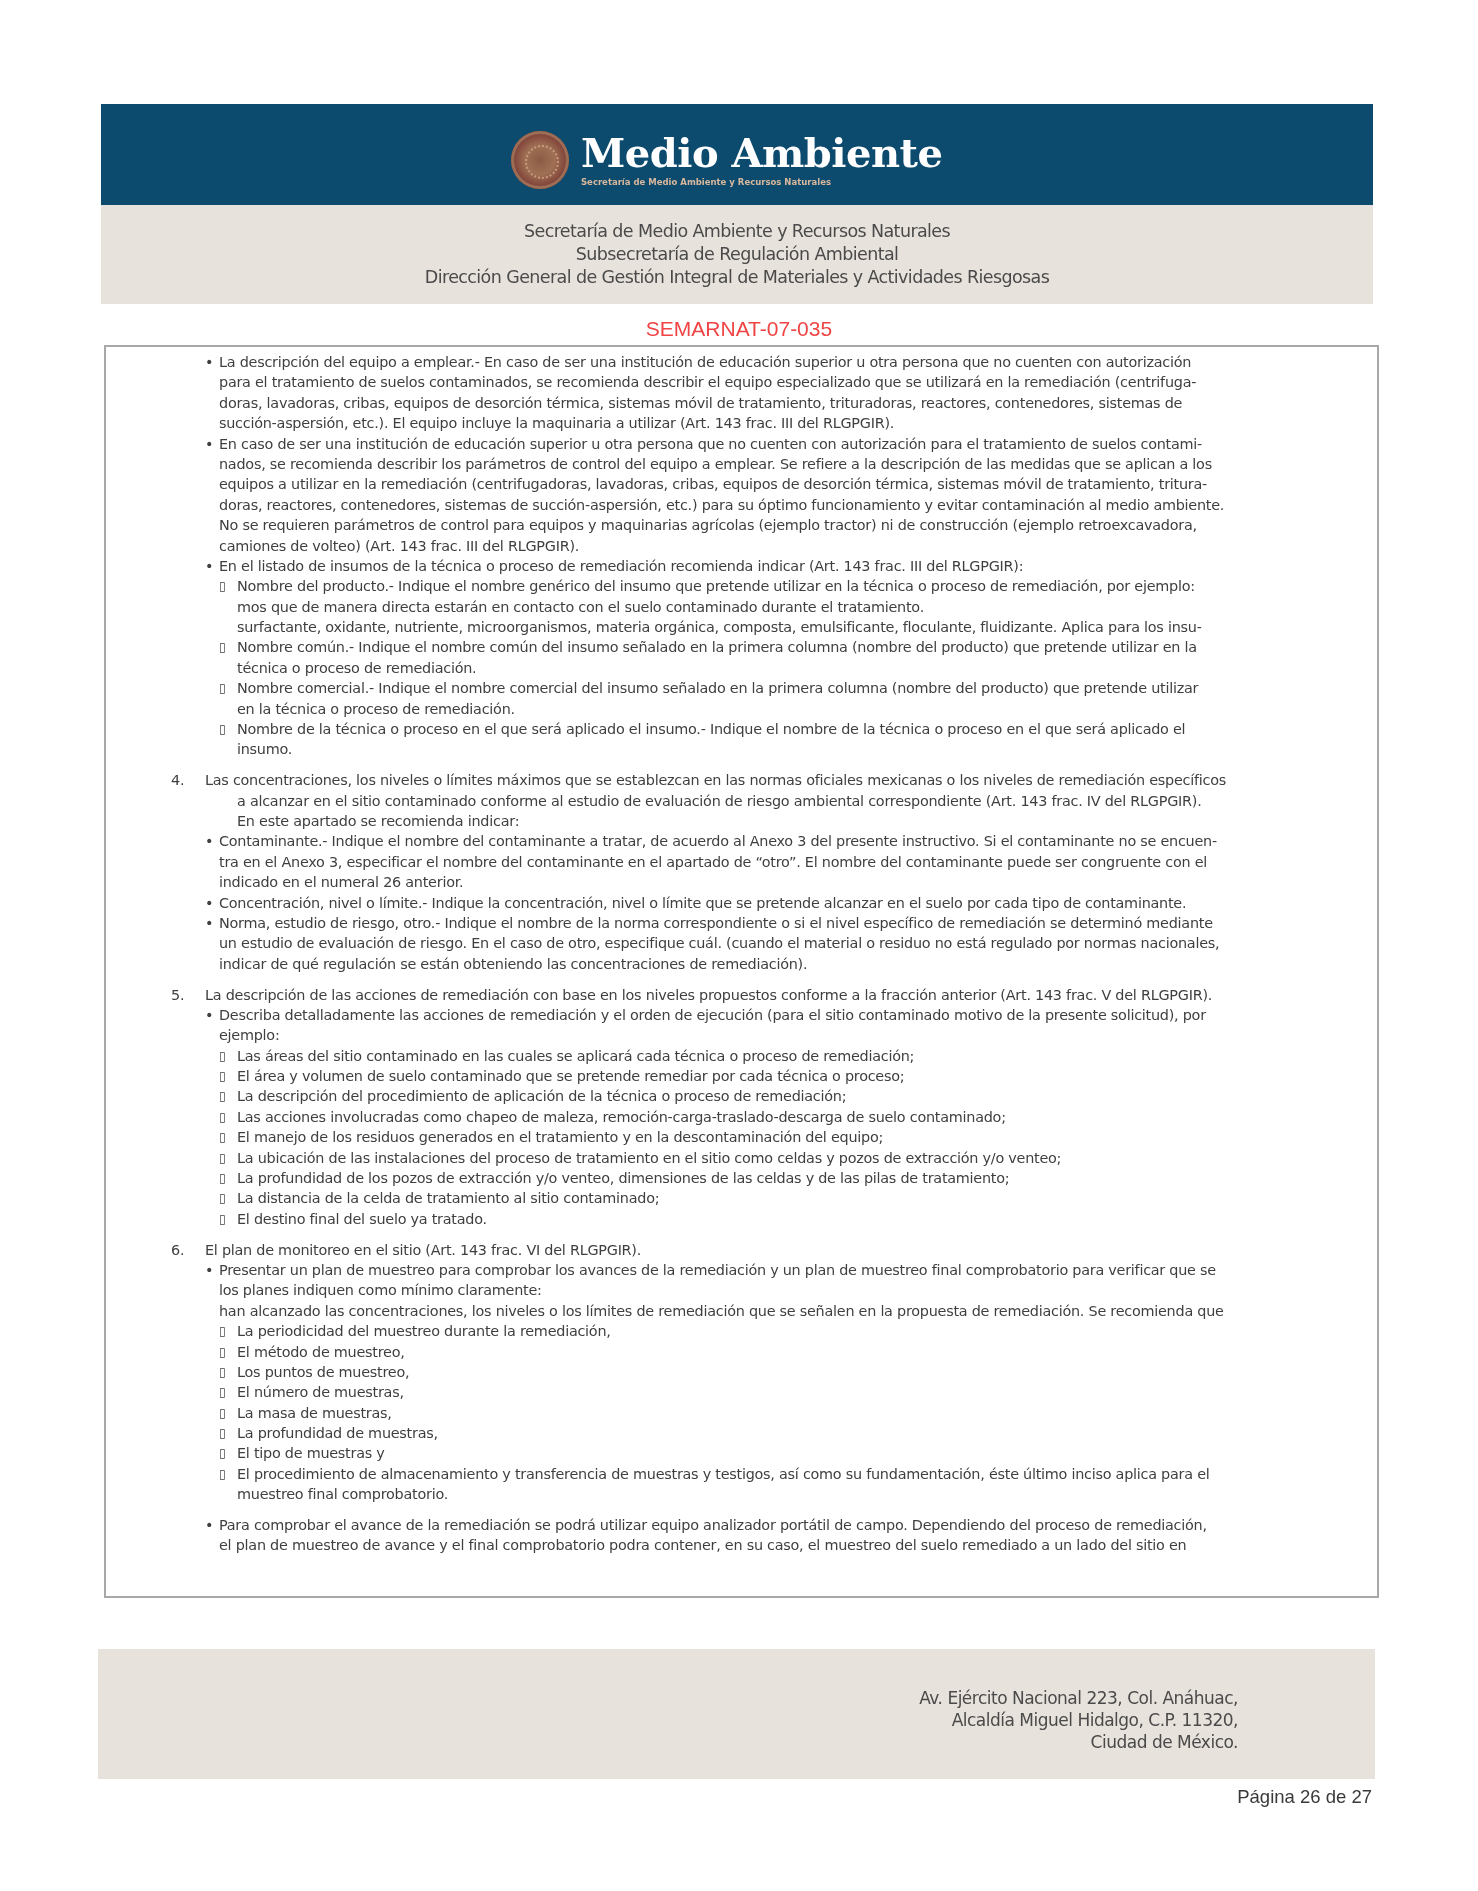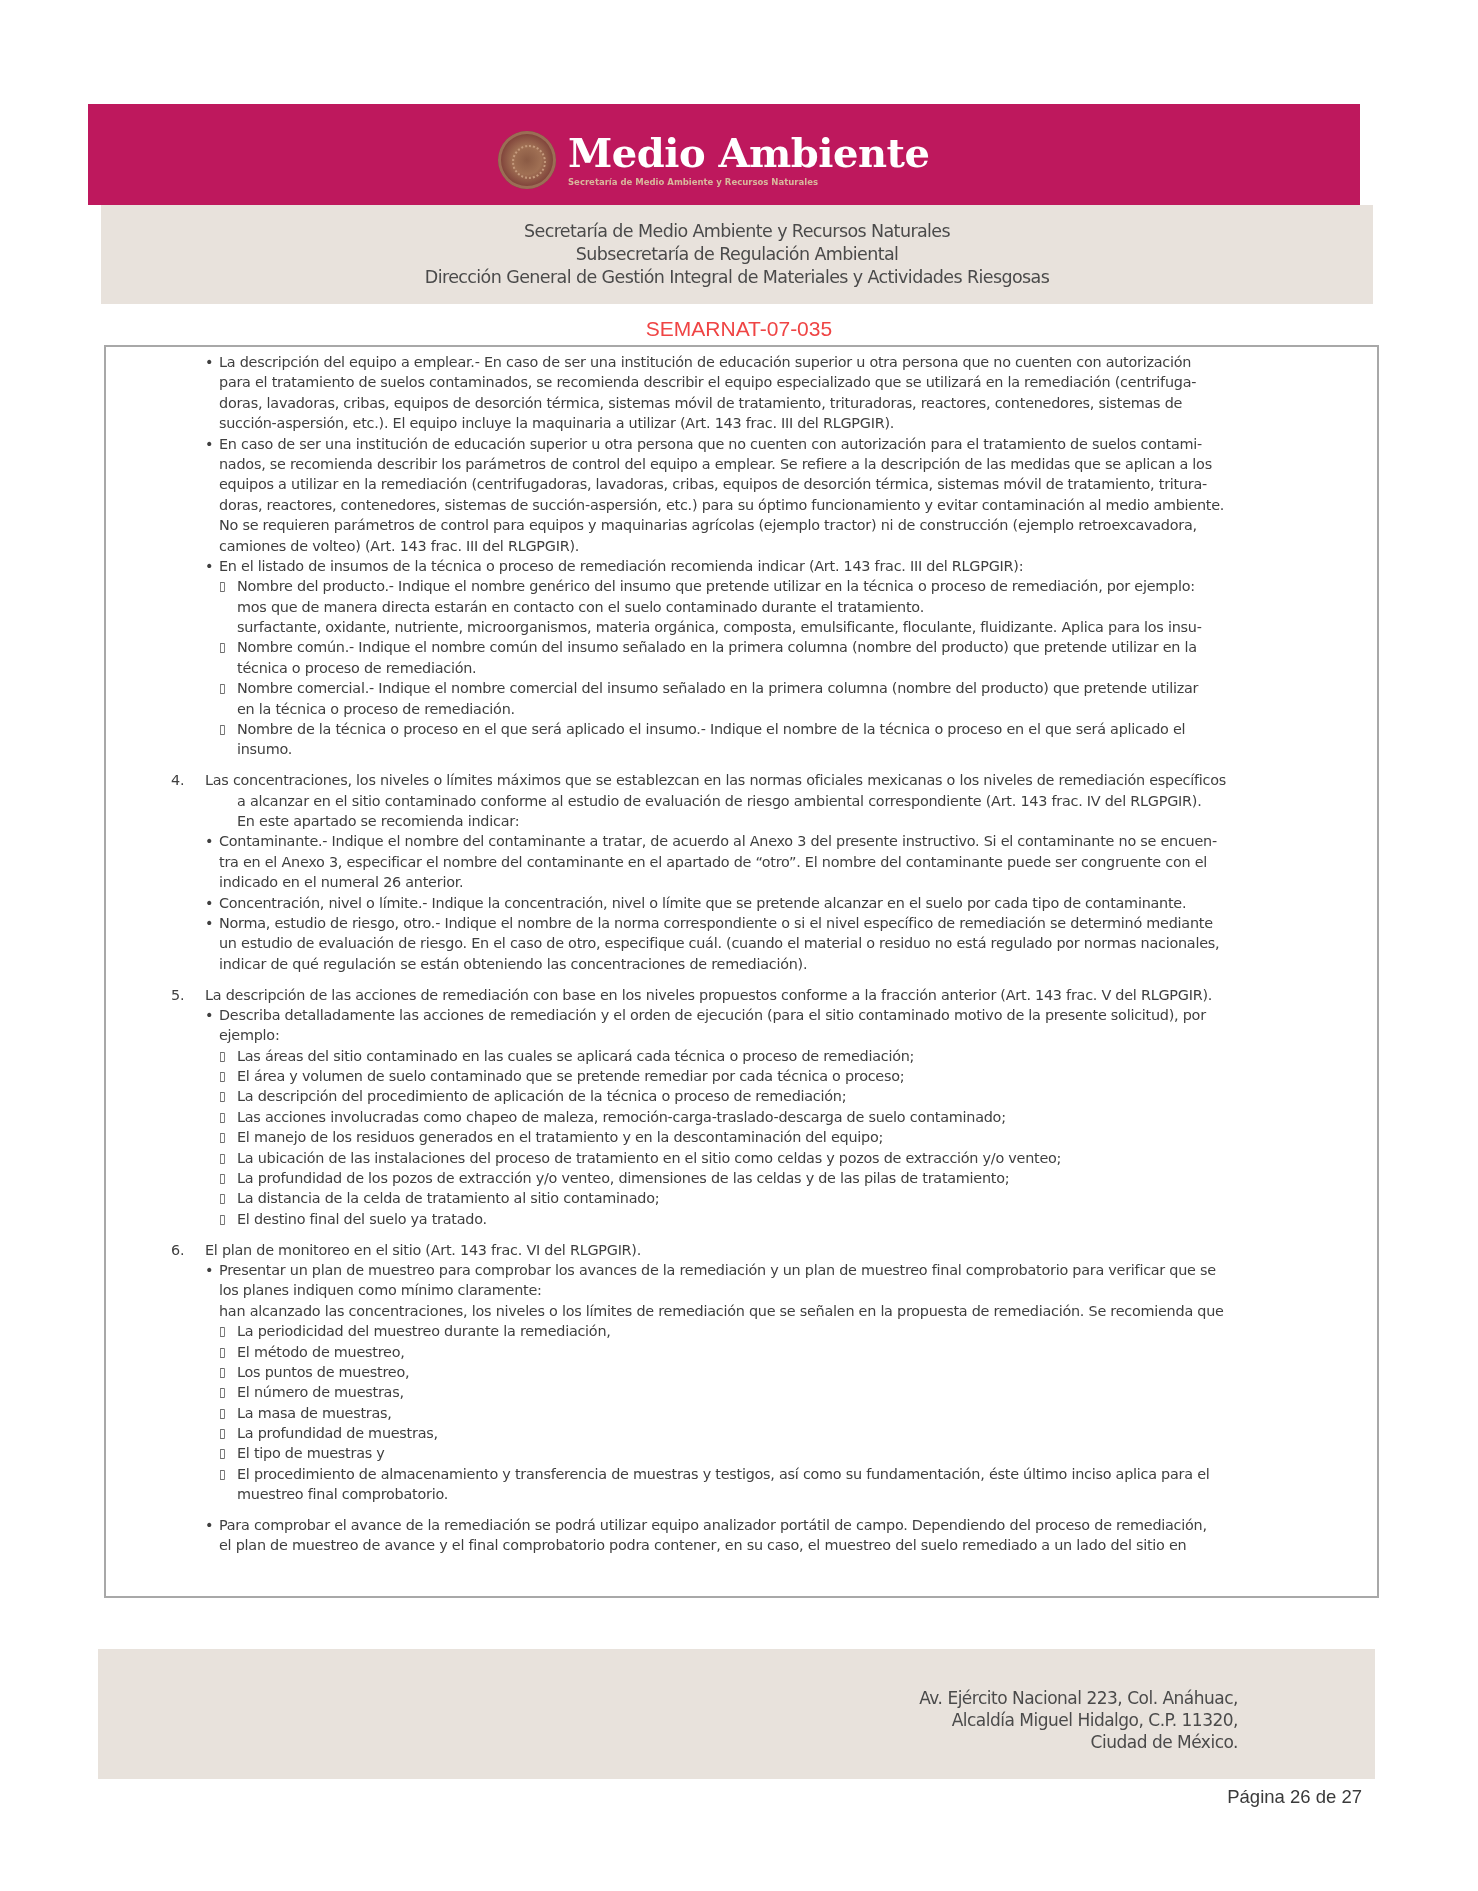--- a/index.html
+++ b/index.html
@@ -1,19 +1,19 @@
 <!DOCTYPE html>
 <html><head>
 <meta charset="utf-8">
 <style>
   html, body { margin: 0; padding: 0; background: #ffffff; }
   body { width: 1478px; height: 1891px; position: relative; overflow: hidden;
          font-family: "DejaVu Sans", sans-serif; color: #3c3c3c; }
 
-  .hdr-band { position: absolute; left: 88px; top: 104px; width: 1272px; height: 101px; background: #be185d; }
+  .hdr-band { position: absolute; left: 101px; top: 104px; width: 1272px; height: 101px; background: #0c4a6e; }
   .logo-wrap { position: absolute; left: 511px; top: 128px; height: 64px; display: flex; align-items: center; }
   .seal { width: 58px; height: 58px; border-radius: 50%; background: radial-gradient(circle at 50% 50%, #8a5a44 0%, #a07054 35%, #7a3b36 70%, #5e1b33 100%);
           position: relative; box-shadow: inset 0 0 0 3px #9b6d55; }
   .seal::after { content: ""; position: absolute; left: 14px; top: 14px; width: 30px; height: 30px; border-radius: 50%; border: 2px dotted #c49a7d; }
   .logo-text { margin-left: 12px; display: flex; flex-direction: column; }
   .logo-title { font-family: "DejaVu Serif", serif; font-weight: bold; font-size: 40px; color: #ffffff; line-height: 42px; letter-spacing: -0.5px; }
   .logo-sub { font-family: "DejaVu Sans", sans-serif; font-weight: bold; font-size: 8.5px; color: #d8b89c; line-height: 12px; margin-top: 2px; }
 
   .sub-band { position: absolute; left: 101px; top: 205px; width: 1272px; height: 99px; background: #e8e2dc; text-align: center; }
   .sub-band div { font-family: "DejaVu Sans", sans-serif; font-size: 17.5px; color: #4a4a4a; line-height: 23px; letter-spacing: -0.6px; }
@@ -35,21 +35,21 @@
   .b2 .mk { position: absolute; left: 113px; top: 0; font-size: 12px; }
   .cont1 { padding-left: 113px; }
   .cont2 { padding-left: 131px; }
   .num { padding-left: 99px; }
   .num .mk { position: absolute; left: 65px; top: 0; }
   .numcont { padding-left: 99px; margin-left: 32px; }
 
   .foot-band { position: absolute; left: 98px; top: 1649px; width: 1277px; height: 130px; background: #e8e2dc; }
   .address { position: absolute; left: 878px; top: 1687px; width: 360px; text-align: right; }
   .address div { font-family: "DejaVu Sans", sans-serif; font-size: 17px; color: #4a4a4a; line-height: 22px; letter-spacing: -0.5px; }
-  .page-num { position: absolute; right: 116px; top: 1786px; font-family: "Liberation Sans", sans-serif; font-size: 18.5px; color: #3a3a3a; }
+  .page-num { position: absolute; right: 106px; top: 1786px; font-family: "Liberation Sans", sans-serif; font-size: 18.5px; color: #3a3a3a; }
 </style>
 </head>
 <body>
 
 <div class="hdr-band">
   <div class="logo-wrap" style="left:410px; top:24px;">
     <div class="seal"></div>
     <div class="logo-text">
       <div class="logo-title">Medio Ambiente</div>
       <div class="logo-sub">Secretaría de Medio Ambiente y Recursos Naturales</div>

